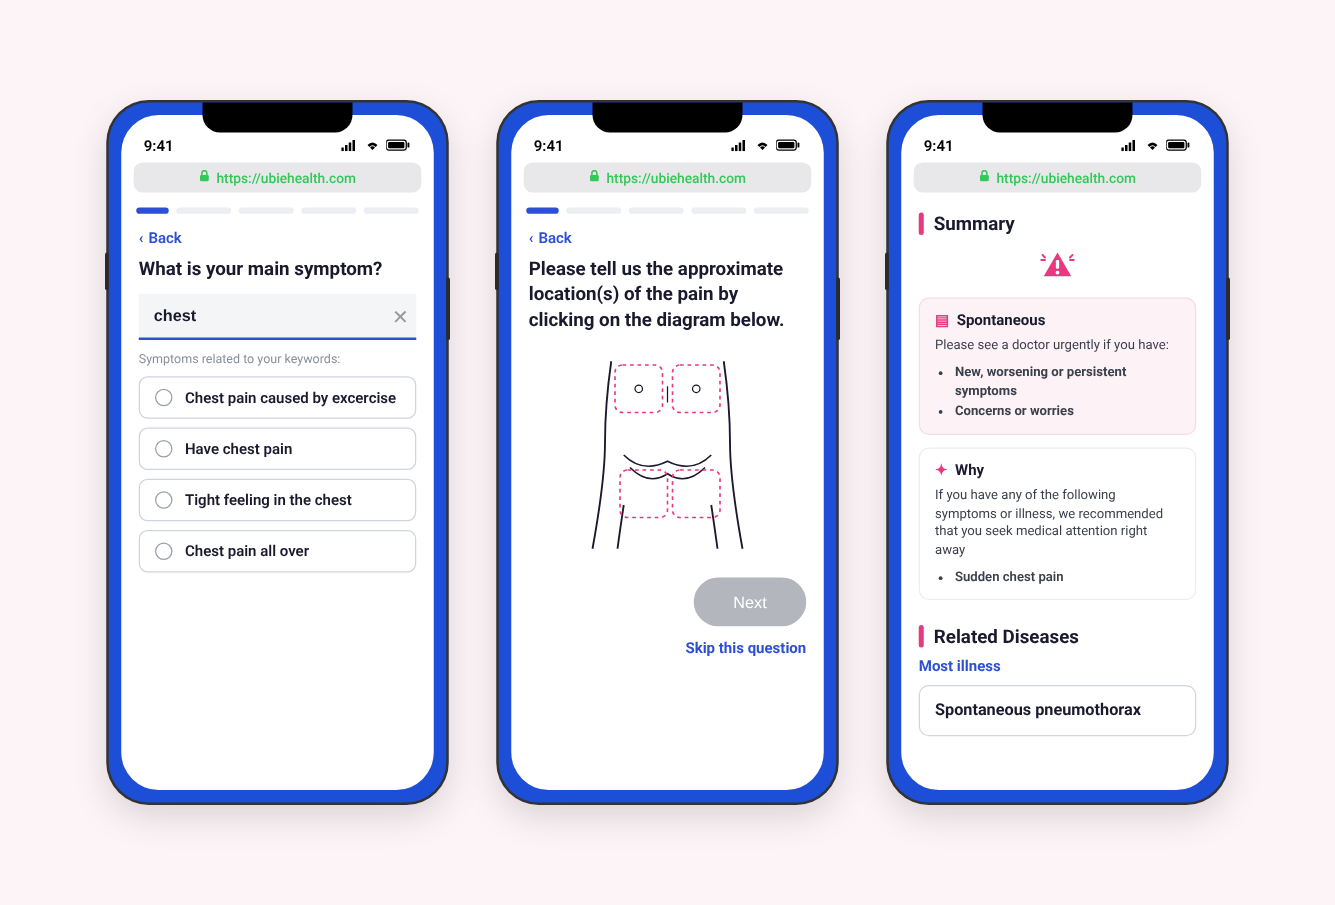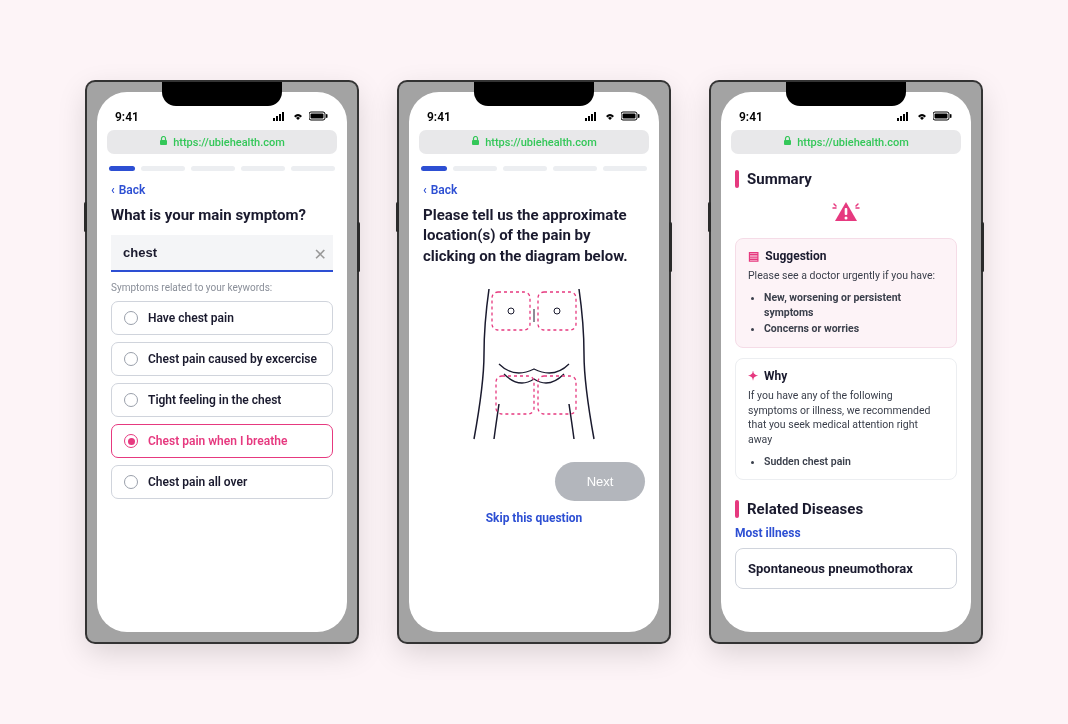--- a/index.html
+++ b/index.html
@@ -9,22 +9,22 @@
     width: 1068px;
     height: 724px;
     display: flex;
     justify-content: center;
     align-items: center;
     gap: 42px;
   }
   .phone {
     width: 270px;
     height: 560px;
-    background: #a3a3a3;
-    border-radius: 8px;
+    background: #1d4ed8;
+    border-radius: 32px;
     padding: 10px;
     position: relative;
     box-shadow: 0 0 0 2px #333, 0 10px 30px rgba(0,0,0,0.15);
   }
   .phone::before, .phone::after {
     content: "";
     position: absolute;
     background: #2a2a2a;
     border-radius: 2px;
   }
@@ -178,21 +178,21 @@
     color: #fff;
     border: none;
     border-radius: 22px;
     padding: 12px 0;
     font-size: 13px;
     font-weight: 400;
     cursor: pointer;
     display: block;
   }
   .skip {
-    text-align: center;
+    text-align: right;
     padding: 4px 14px 0;
     color: #2d4fd3;
     font-size: 12px;
     font-weight: 700;
     cursor: pointer;
   }
   .sect-head {
     display: flex;
     align-items: center;
     gap: 8px;
@@ -306,33 +306,29 @@
       </div>
       <div class="title">What is your main symptom?</div>
       <div class="searchwrap">
         <input type="text" value="chest" style="">
         <span class="clr">✕</span>
       </div>
       <div class="hint">Symptoms related to your keywords:</div>
       <div class="opts">
         <div class="opt">
             <span class="radio"></span>
+            <span>Chest pain caused by excercise</span>
+          </div>
+        <div class="opt">
+            <span class="radio"></span>
             <span>Have chest pain</span>
           </div>
         <div class="opt">
             <span class="radio"></span>
-            <span>Chest pain caused by excercise</span>
-          </div>
-        <div class="opt">
-            <span class="radio"></span>
             <span>Tight feeling in the chest</span>
-          </div>
-        <div class="opt selected">
-            <span class="radio"></span>
-            <span>Chest pain when I breathe</span>
           </div>
         <div class="opt">
             <span class="radio"></span>
             <span>Chest pain all over</span>
           </div>
       </div>
     </div>
   </div>
 </div>
 
@@ -441,21 +437,21 @@
         <svg width="28" height="24" viewBox="0 0 28 24">
           <path d="M14 2 L25 21 H3 Z" fill="#e6397f"></path>
           <rect x="12.7" y="8" width="2.6" height="7" rx="1" fill="#fff"></rect>
           <circle cx="14" cy="18" r="1.5" fill="#fff"></circle>
           <path d="M4 6 L2 4 M4 8 L1 8 M24 6 L26 4 M24 8 L27 8" stroke="#e6397f" stroke-width="1.5" stroke-linecap="round"></path>
         </svg>
       </div>
       <div class="card pink">
         <div class="card-title">
           <span class="ico">▤</span>
-          <span>Suggestion</span>
+          <span>Spontaneous</span>
         </div>
         <p>Please see a doctor urgently if you have:</p>
         <ul>
           <li>New, worsening or persistent symptoms</li>
           <li>Concerns or worries</li>
         </ul>
       </div>
       <div class="card why">
         <div class="card-title">
           <span class="ico">✦</span>

